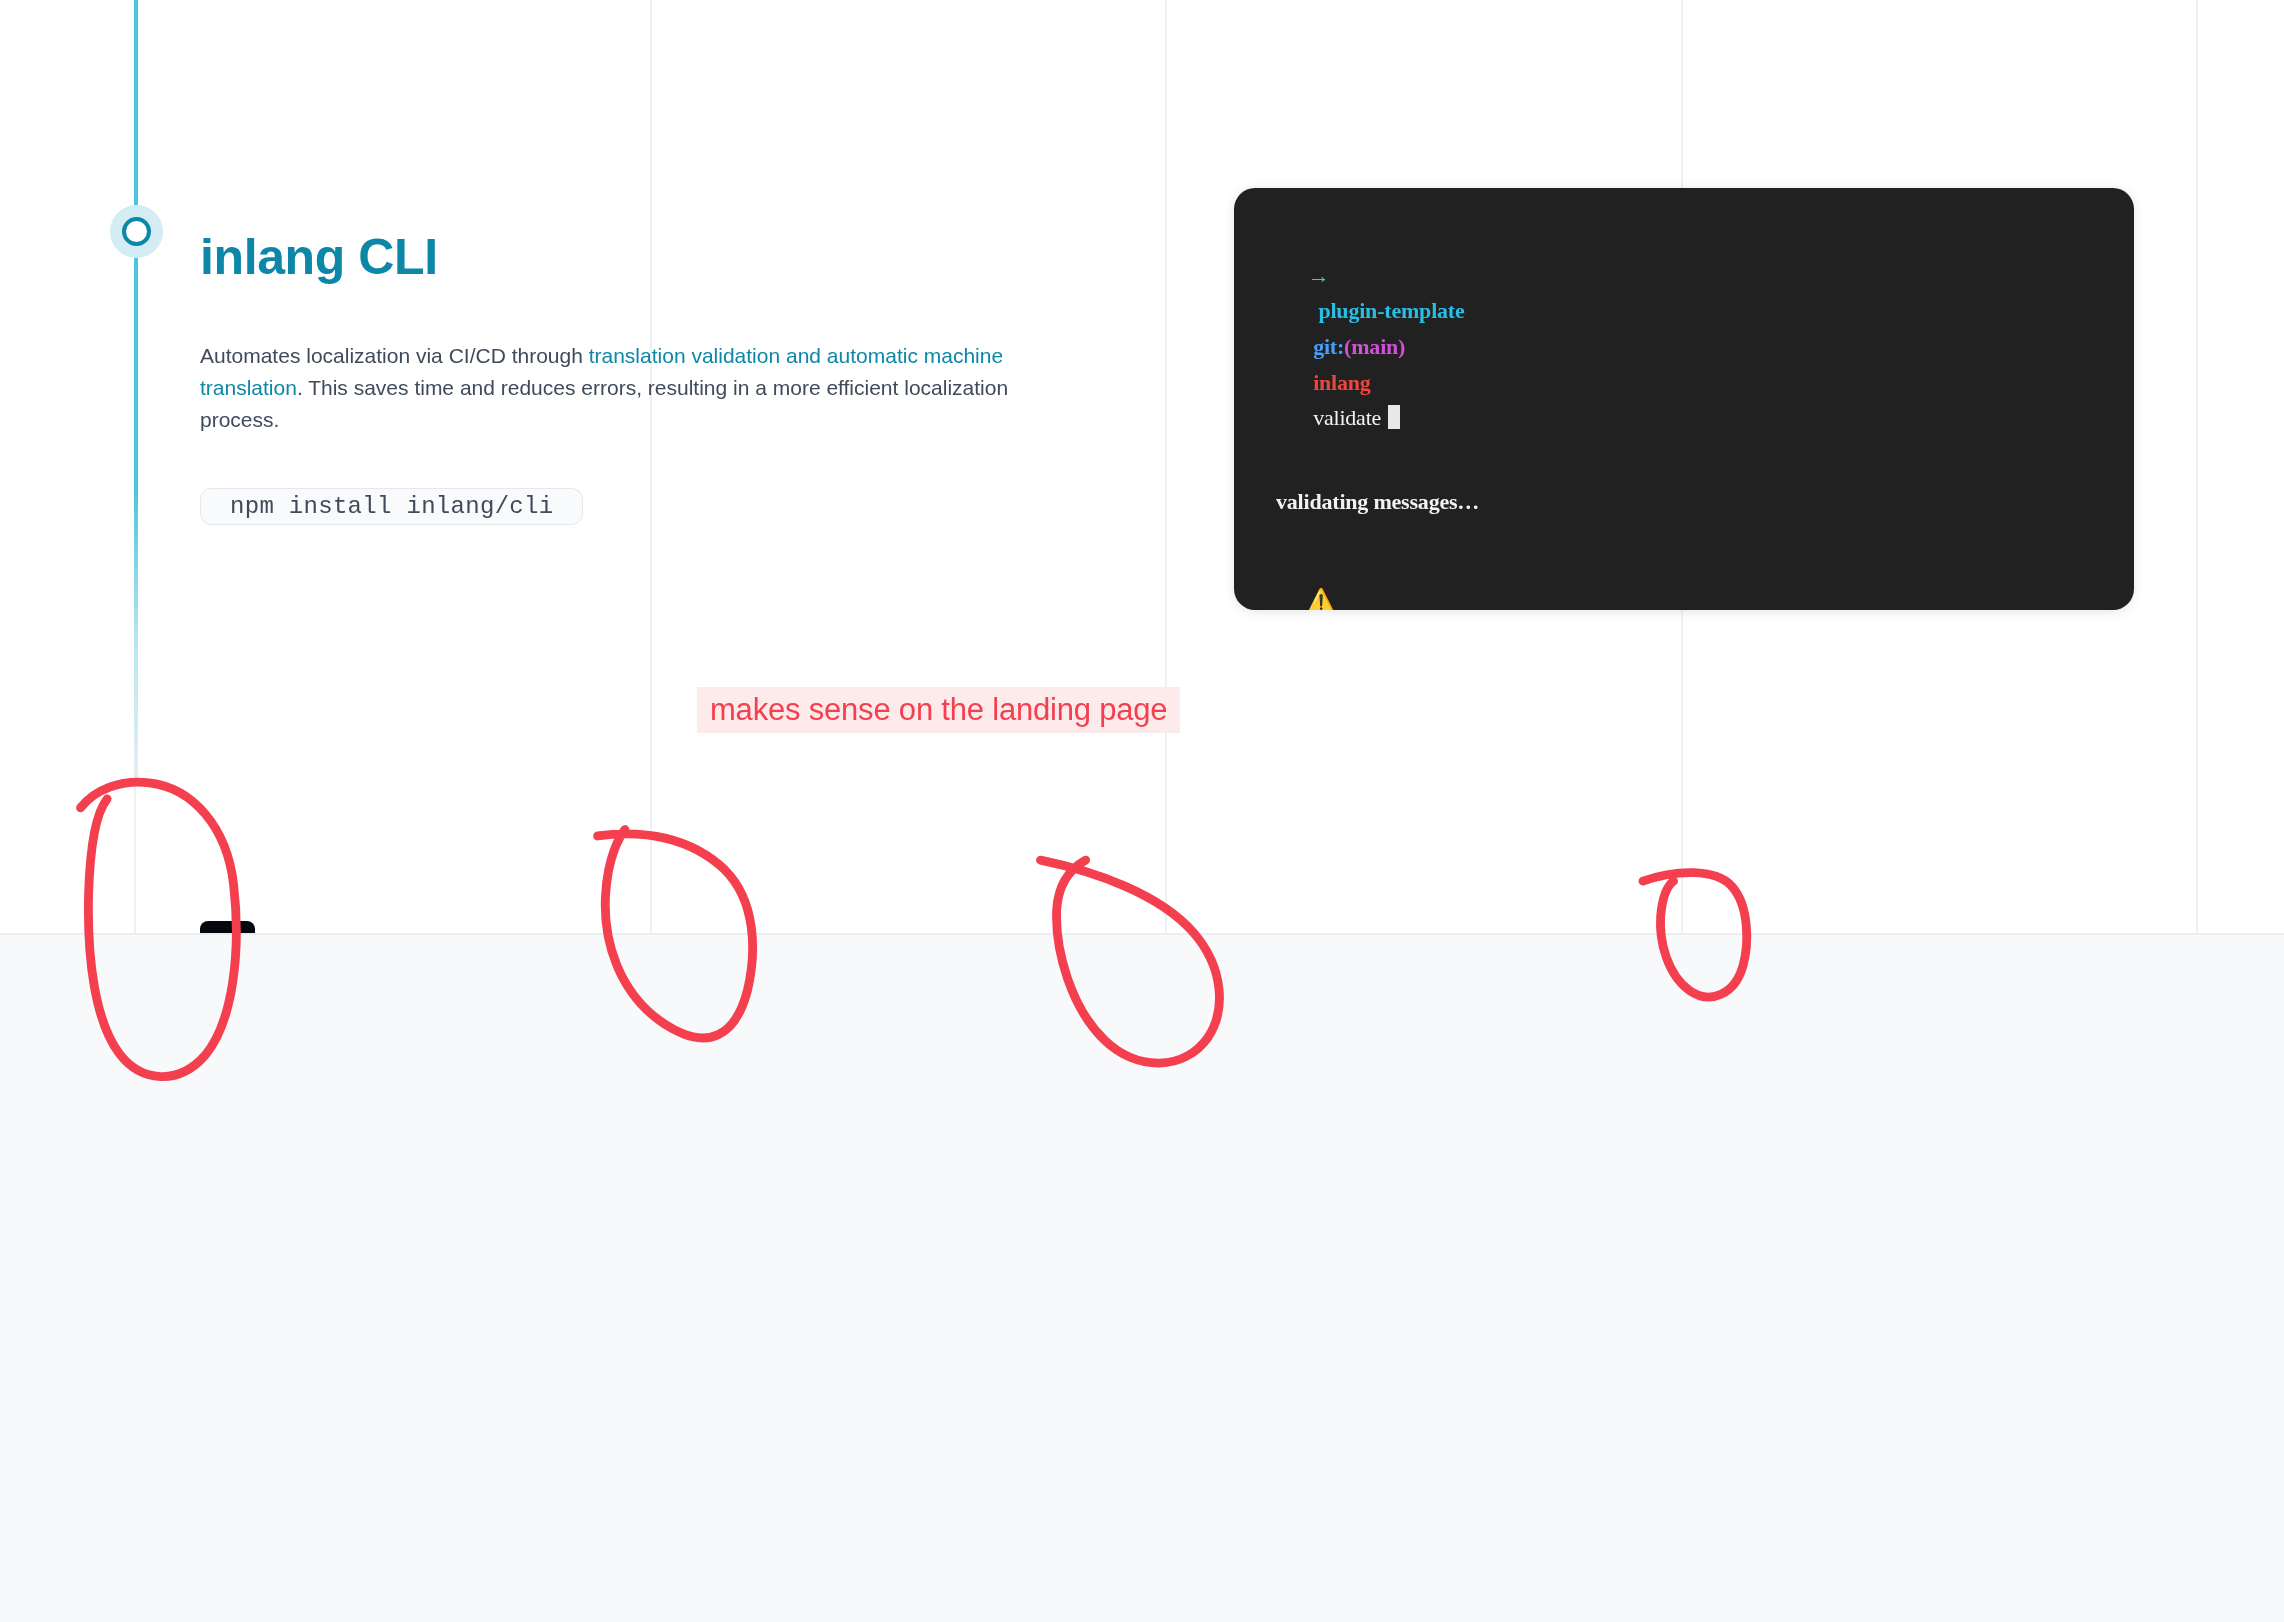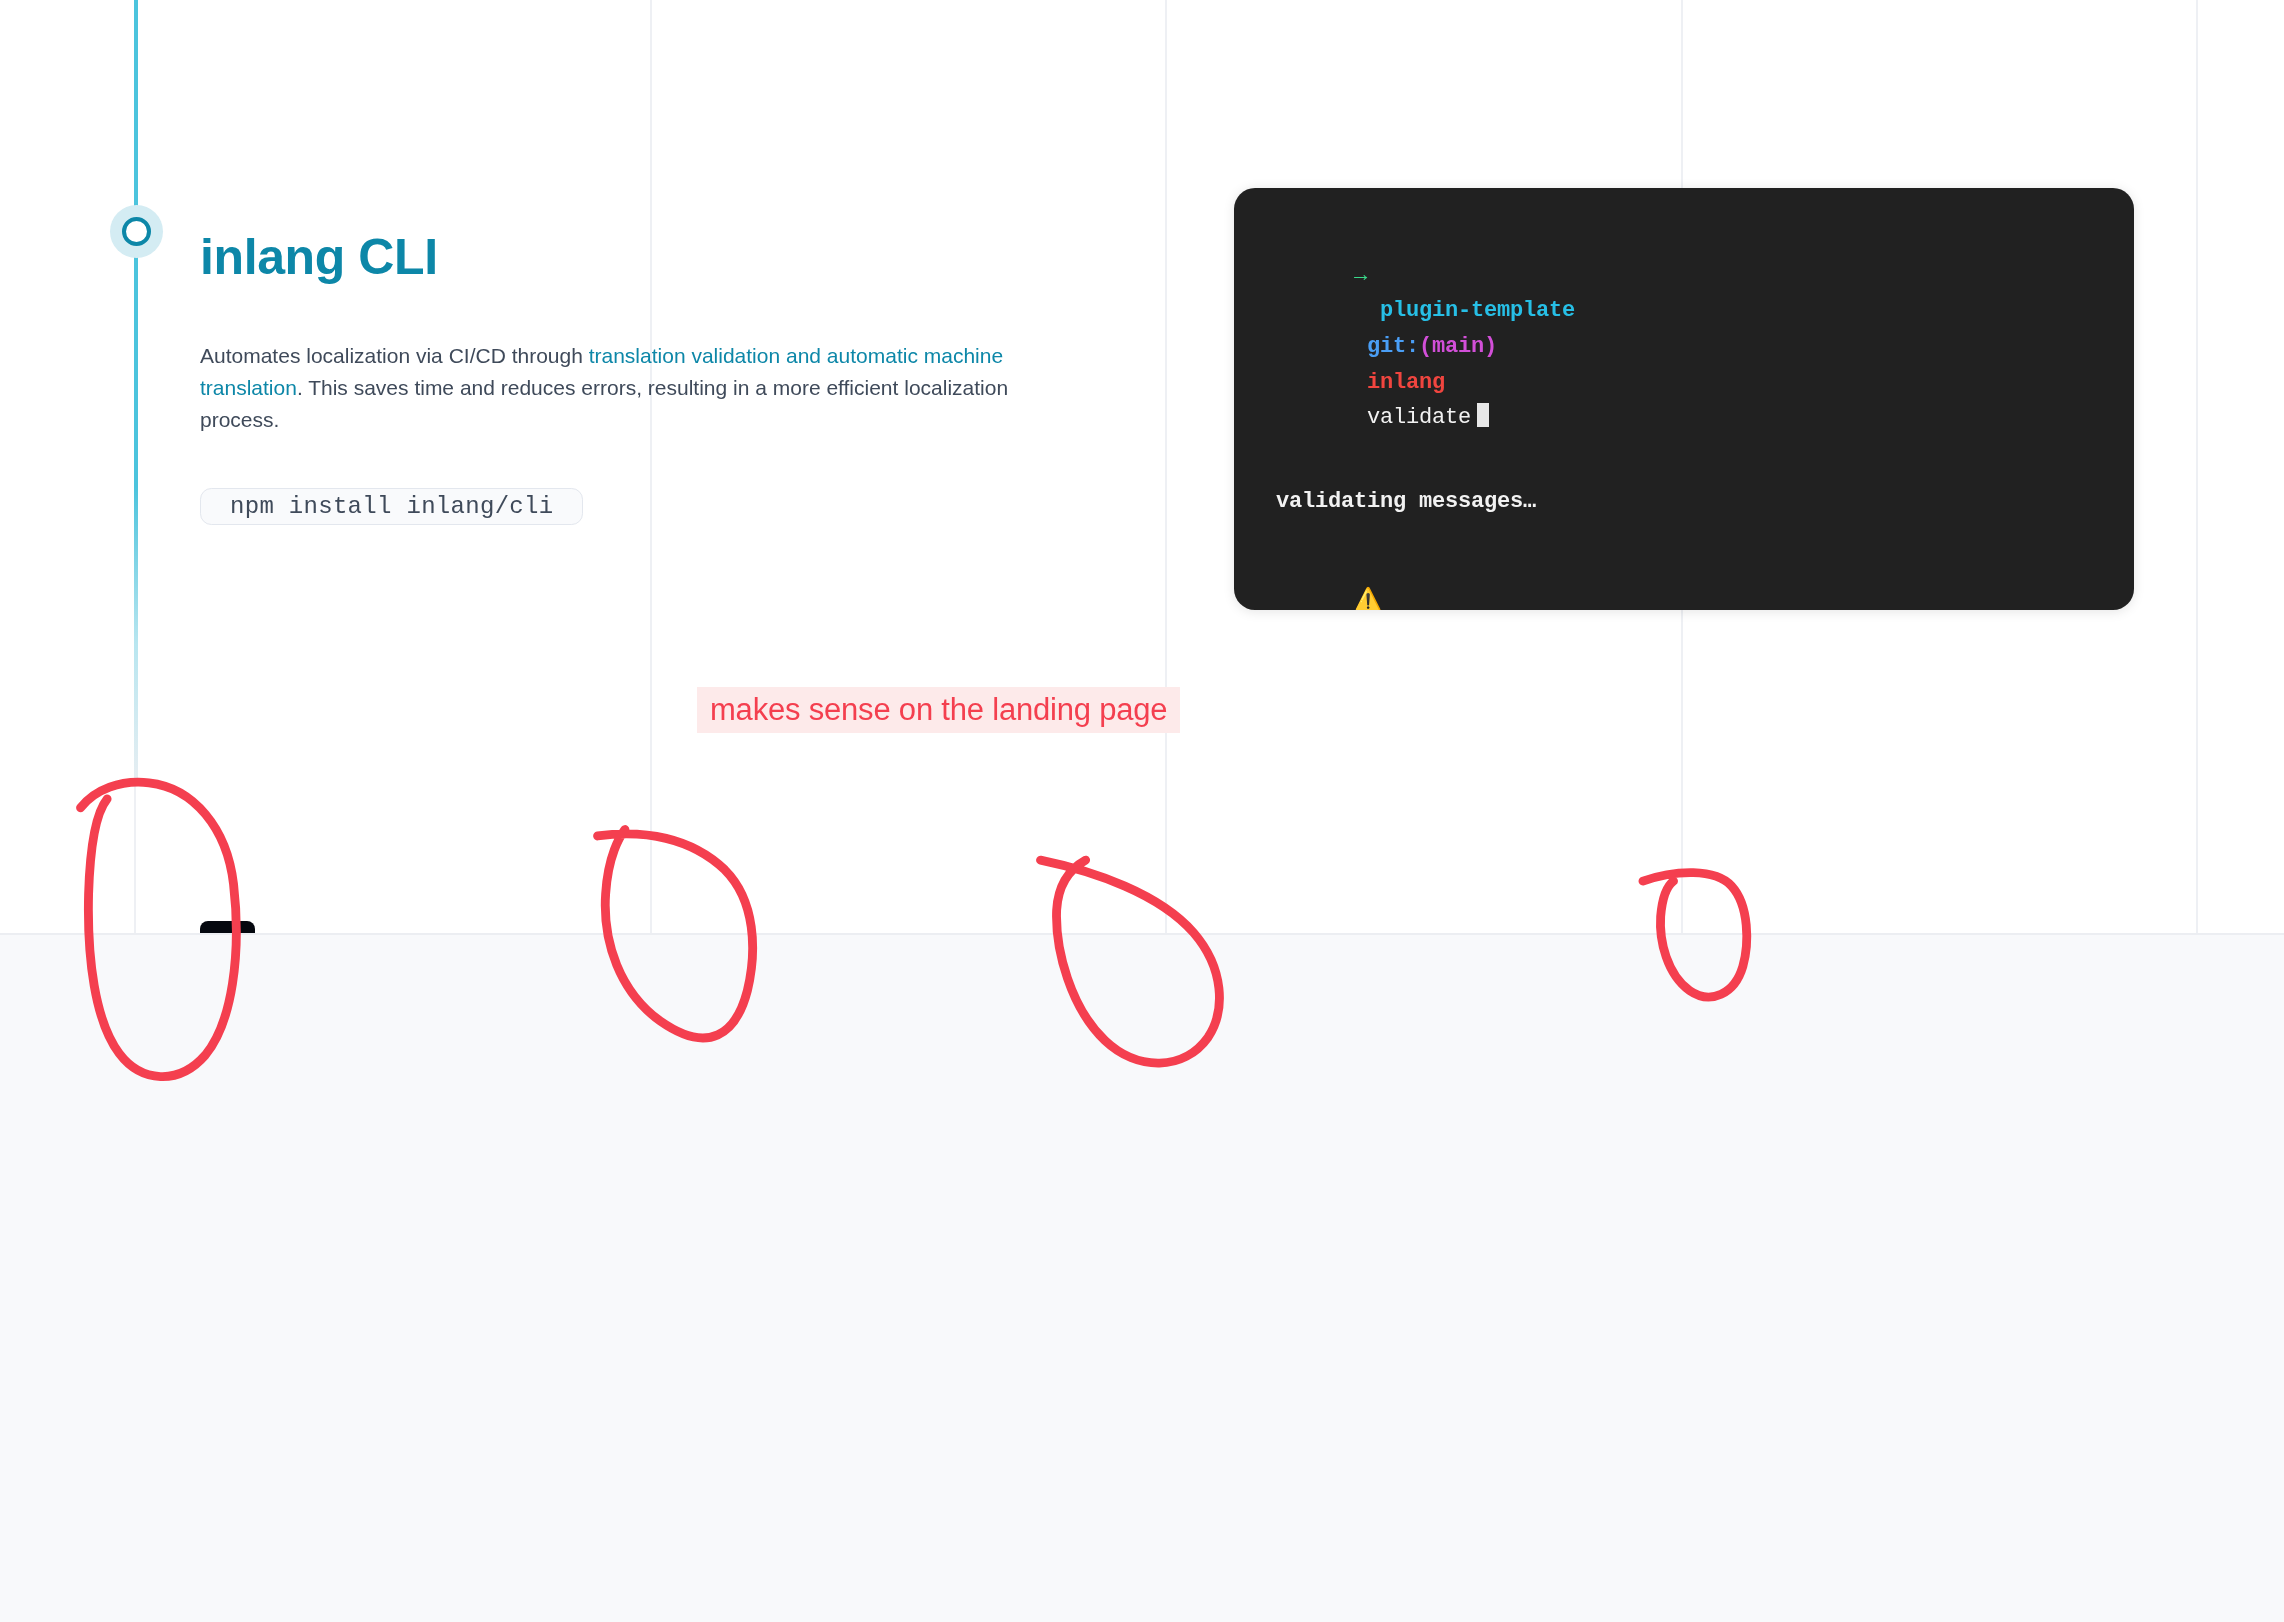--- a/index.html
+++ b/index.html
@@ -130,21 +130,21 @@
   .terminal {
     position: absolute;
     left: 1234px;
     top: 188px;
     width: 900px;
     height: 422px;
     background: #212121;
     border-radius: 21px;
     padding: 34px 42px 32px 42px;
     z-index: 5;
-    font-family: Liberation Mono, monospace;
+    font-family: Liberation Serif, serif;
     font-size: 22px;
     line-height: 1.62;
     letter-spacing: -0.2px;
     box-shadow: 0 1.6px 11.3px rgba(0,0,0,0.10);
     overflow: hidden;
   }
   .term-line { white-space: pre-wrap; }
   .term-arrow   { color: #39d98a; font-weight: 700; }
   .term-repo    { color: #27bfe6; font-weight: 700; }
   .term-git     { color: #4a9ef5; font-weight: 700; }

